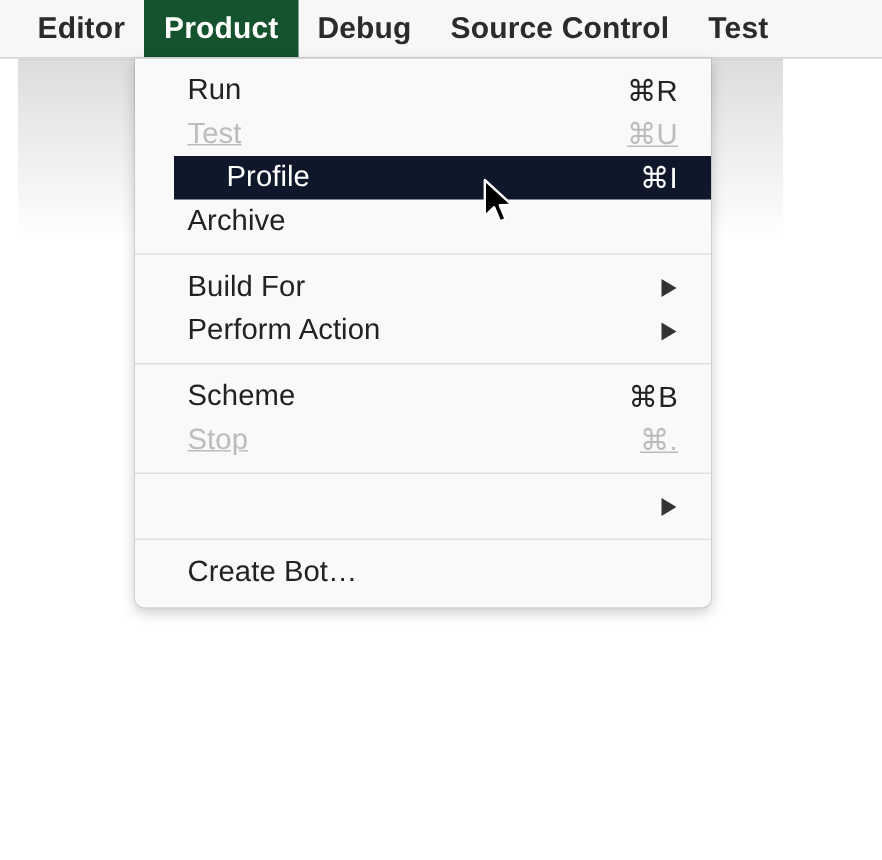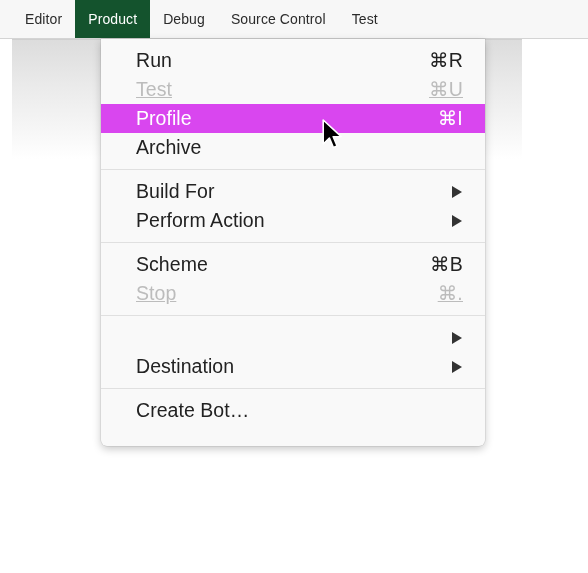--- a/index.html
+++ b/index.html
@@ -59,42 +59,43 @@
     border-bottom: 1px solid #d4d4d4;
     box-sizing: border-box;
     display: flex;
     align-items: stretch;
     padding-left: 12px;
   }
   .menubar-item {
     display: flex;
     align-items: center;
     padding: 0 13px;
-    font-size: 14px;
+    font-size: 20px;
     color: #2b2b2b;
     white-space: nowrap;
     letter-spacing: 0.1px;
+    font-weight: bold;
   }
   .menubar-item.active {
     background: #14532d;
     color: #ffffff;
   }
 
   
   .menu-panel {
     position: absolute;
-    left: 101px;
+    left: 90px;
     top: 39px;
     width: 384px;
     background: #f9f9f9;
     border-bottom-left-radius: 6px;
     border-bottom-right-radius: 6px;
     box-shadow: 0 3px 9px rgba(0,0,0,0.22), 0 0 0 0.5px rgba(0,0,0,0.12);
     padding-top: 7px;
-    padding-bottom: 21px;
+    padding-bottom: 9px;
     box-sizing: border-box;
     z-index: 20;
   }
 
   .menu-item {
     position: relative;
     height: 29px;
     display: flex;
     align-items: center;
     padding-left: 35px;
@@ -116,21 +117,22 @@
     color: #222222;
     text-align: right;
     letter-spacing: 0.2px;
   }
   .menu-item.disabled .label,
   .menu-item.disabled .shortcut {
     color: #bcbcbc;
     text-decoration: underline;
   }
   .menu-item.selected {
-    background: #d946ef;
+    background: #0f172a;
+    margin-left: 26px;
   }
   .menu-item.selected .label,
   .menu-item.selected .shortcut {
     color: #ffffff;
   }
 
   .submenu-arrow {
     width: 0;
     height: 0;
     border-top: 6.5px solid transparent;
@@ -213,25 +215,20 @@
       <div class="menu-item disabled">
         <span class="label">Stop</span>
         <span class="spacer"></span>
         <span class="shortcut">⌘.</span>
       </div>
       <div class="menu-separator"></div>
       <div class="menu-item">
         <span class="spacer"></span>
         <span class="submenu-arrow"></span>
       </div>
-      <div class="menu-item">
-        <span class="label">Destination</span>
-        <span class="spacer"></span>
-        <span class="submenu-arrow"></span>
-      </div>
       <div class="menu-separator"></div>
       <div class="menu-item">
         <span class="label">Create Bot…</span>
         <span class="spacer"></span>
       </div>
     </div>
 
   <div class="cursor">
     <svg width="22" height="32" viewBox="0 0 22 32" xmlns="http://www.w3.org/2000/svg">
       <path d="M1.2 1.0 L1.2 25.0 L7.4 19.1 L11.4 28.6 L15.1 27.0 L11.2 17.8 L19.2 17.6 Z" fill="#000000" stroke="#ffffff" stroke-width="1.6" stroke-linejoin="round"></path>

